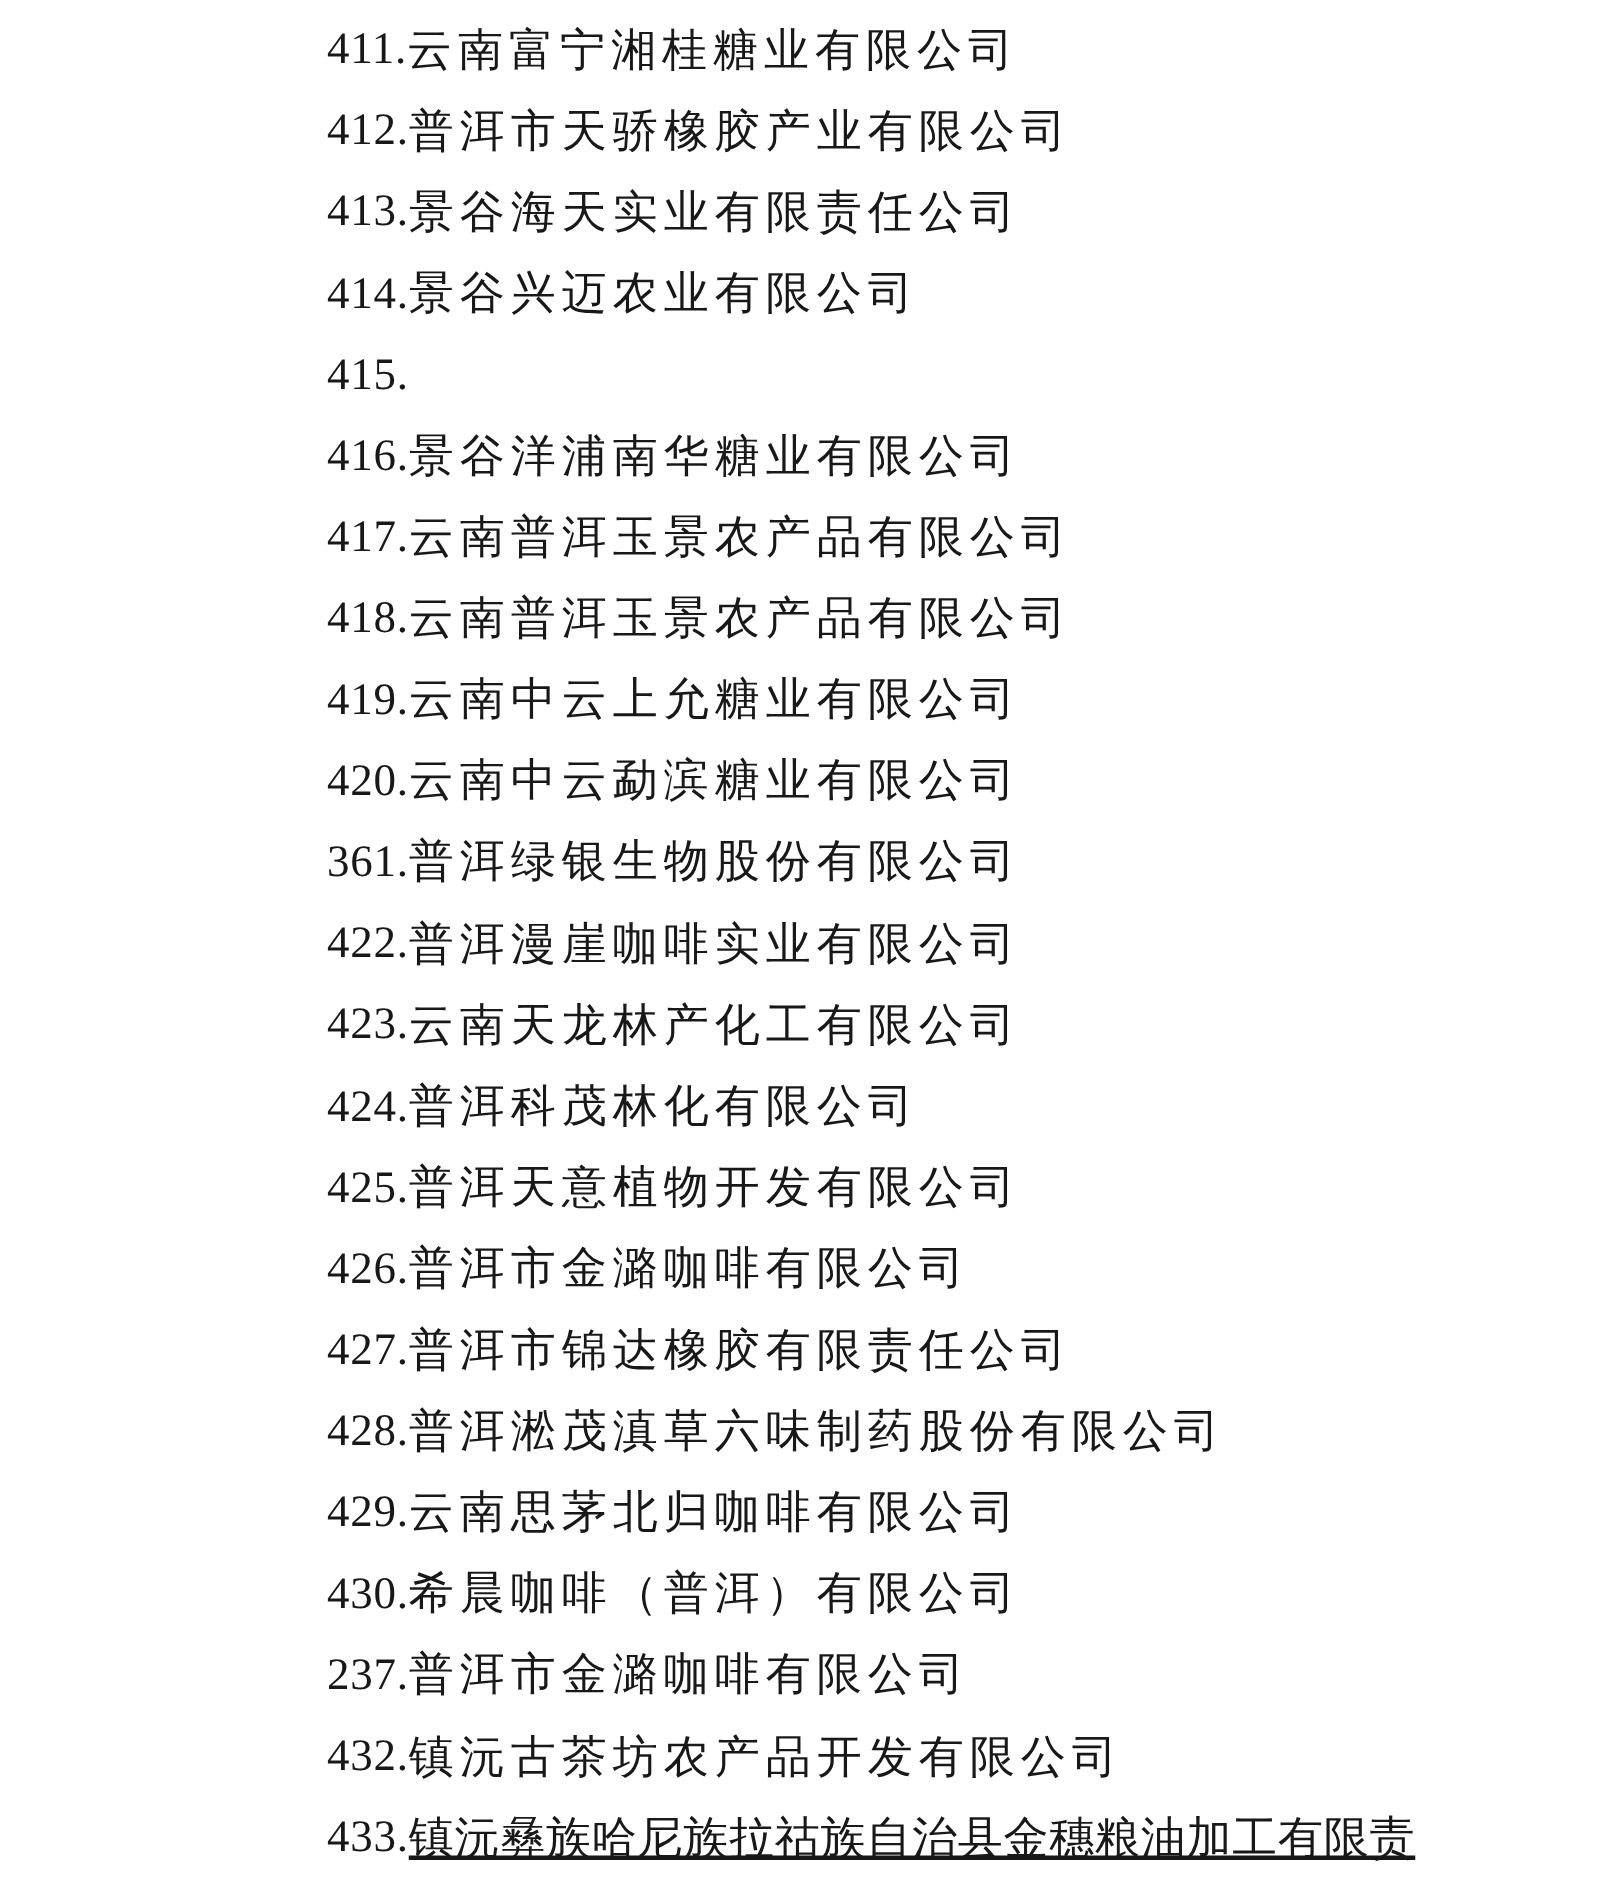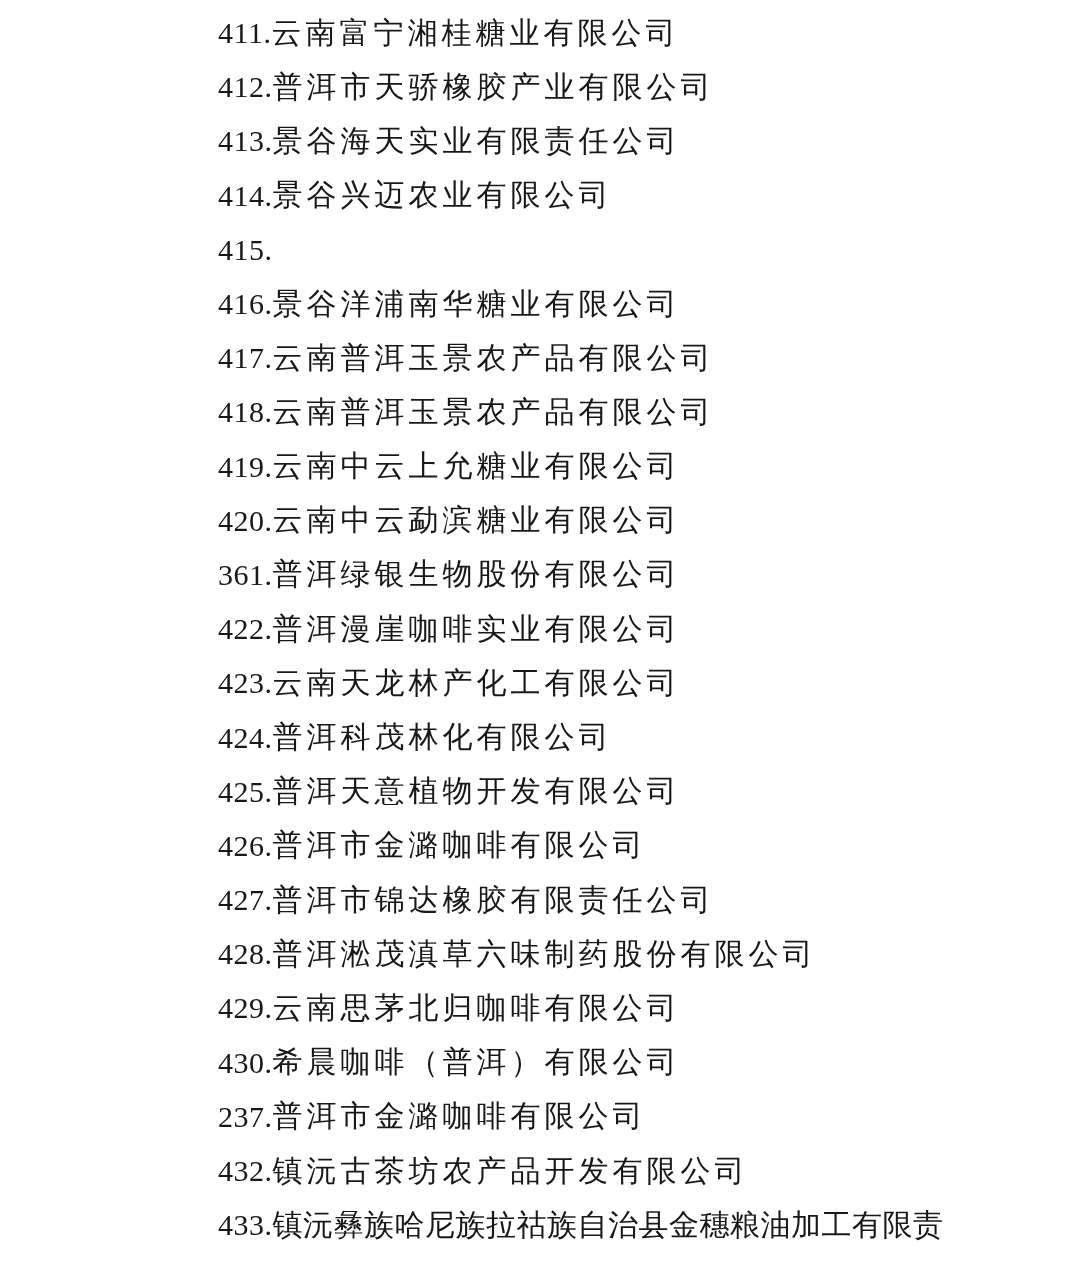--- a/index.html
+++ b/index.html
@@ -36,20 +36,21 @@
     letter-spacing: 0.5px;
     color: #181818;
   }
   .name {
     letter-spacing: 4px;
     color: #181818;
   }
   
   .row:last-child .name {
     letter-spacing: 0.5px;
+    text-decoration: underline;
   }
 </style>
 </head>
 <body>
 
 <div class="page">
   <div class="list" id="company-list">
       <div class="row">
         <span class="num">411.</span>
         <span class="name">云南富宁湘桂糖业有限公司</span>

